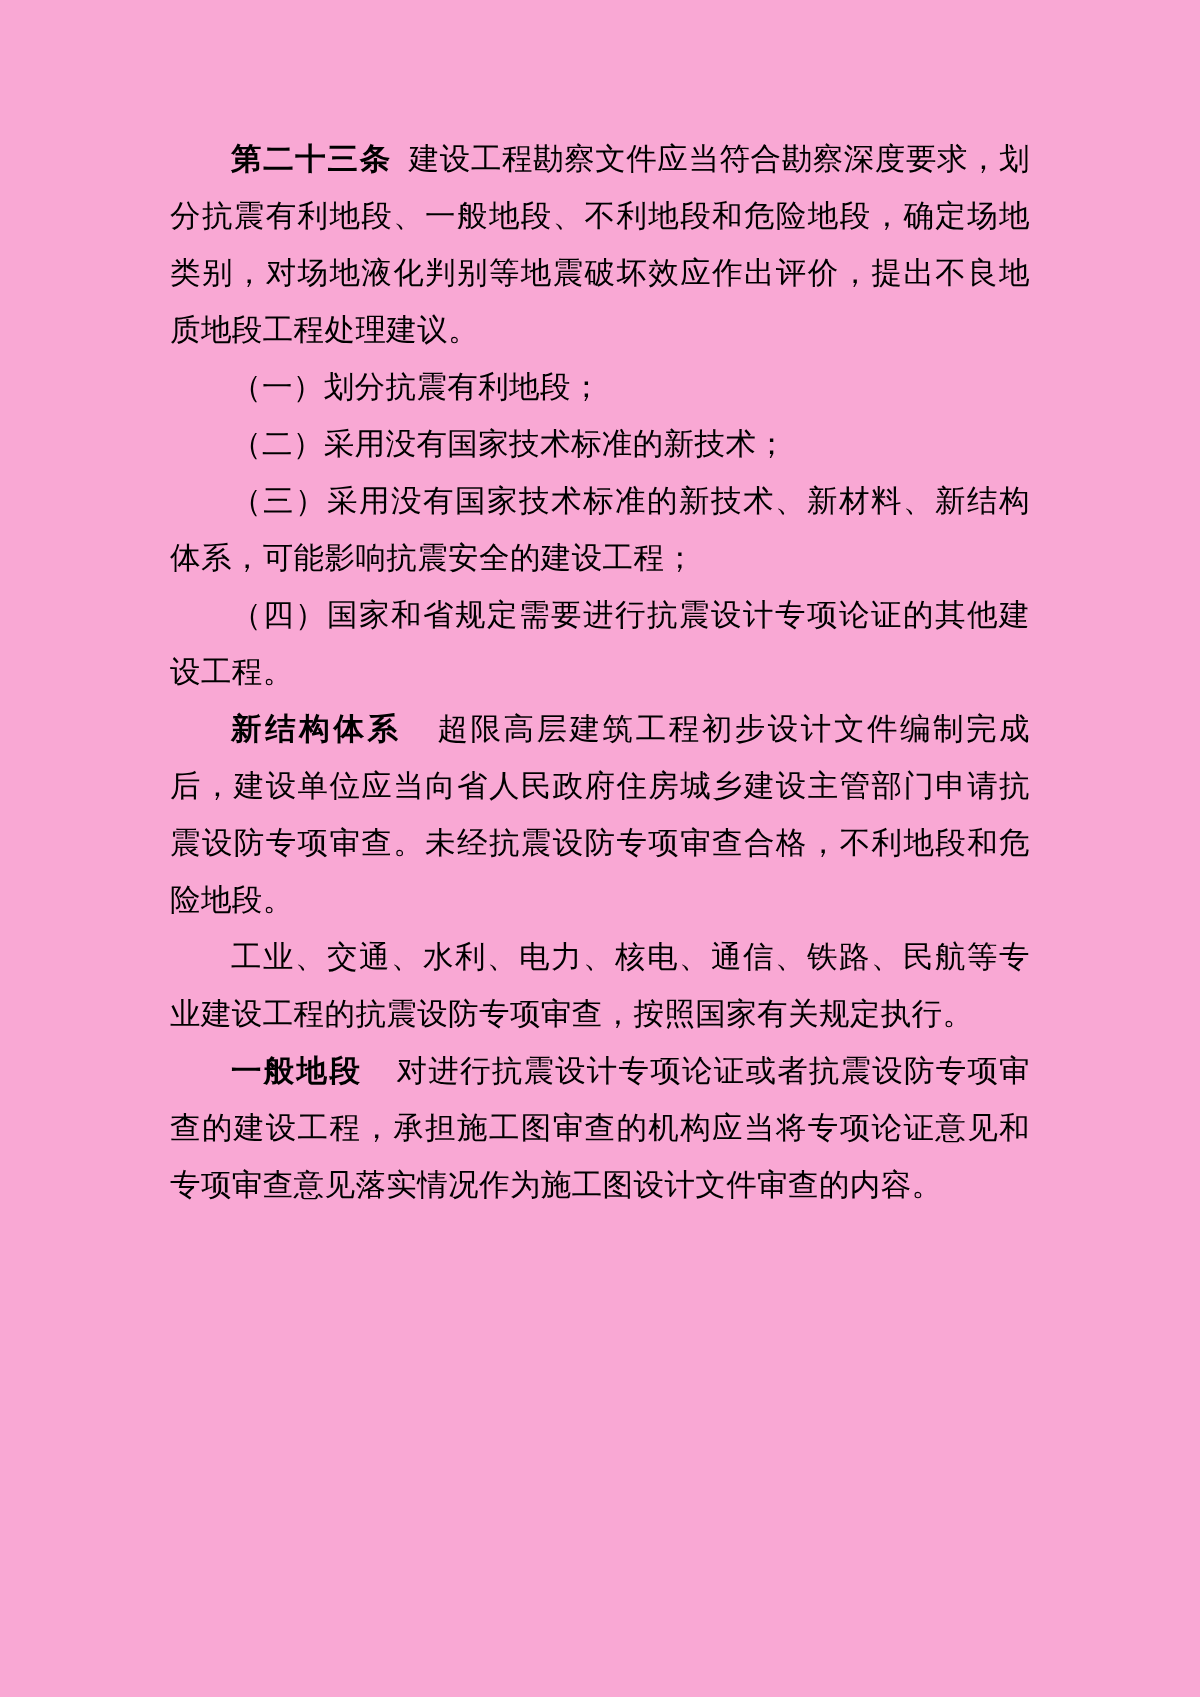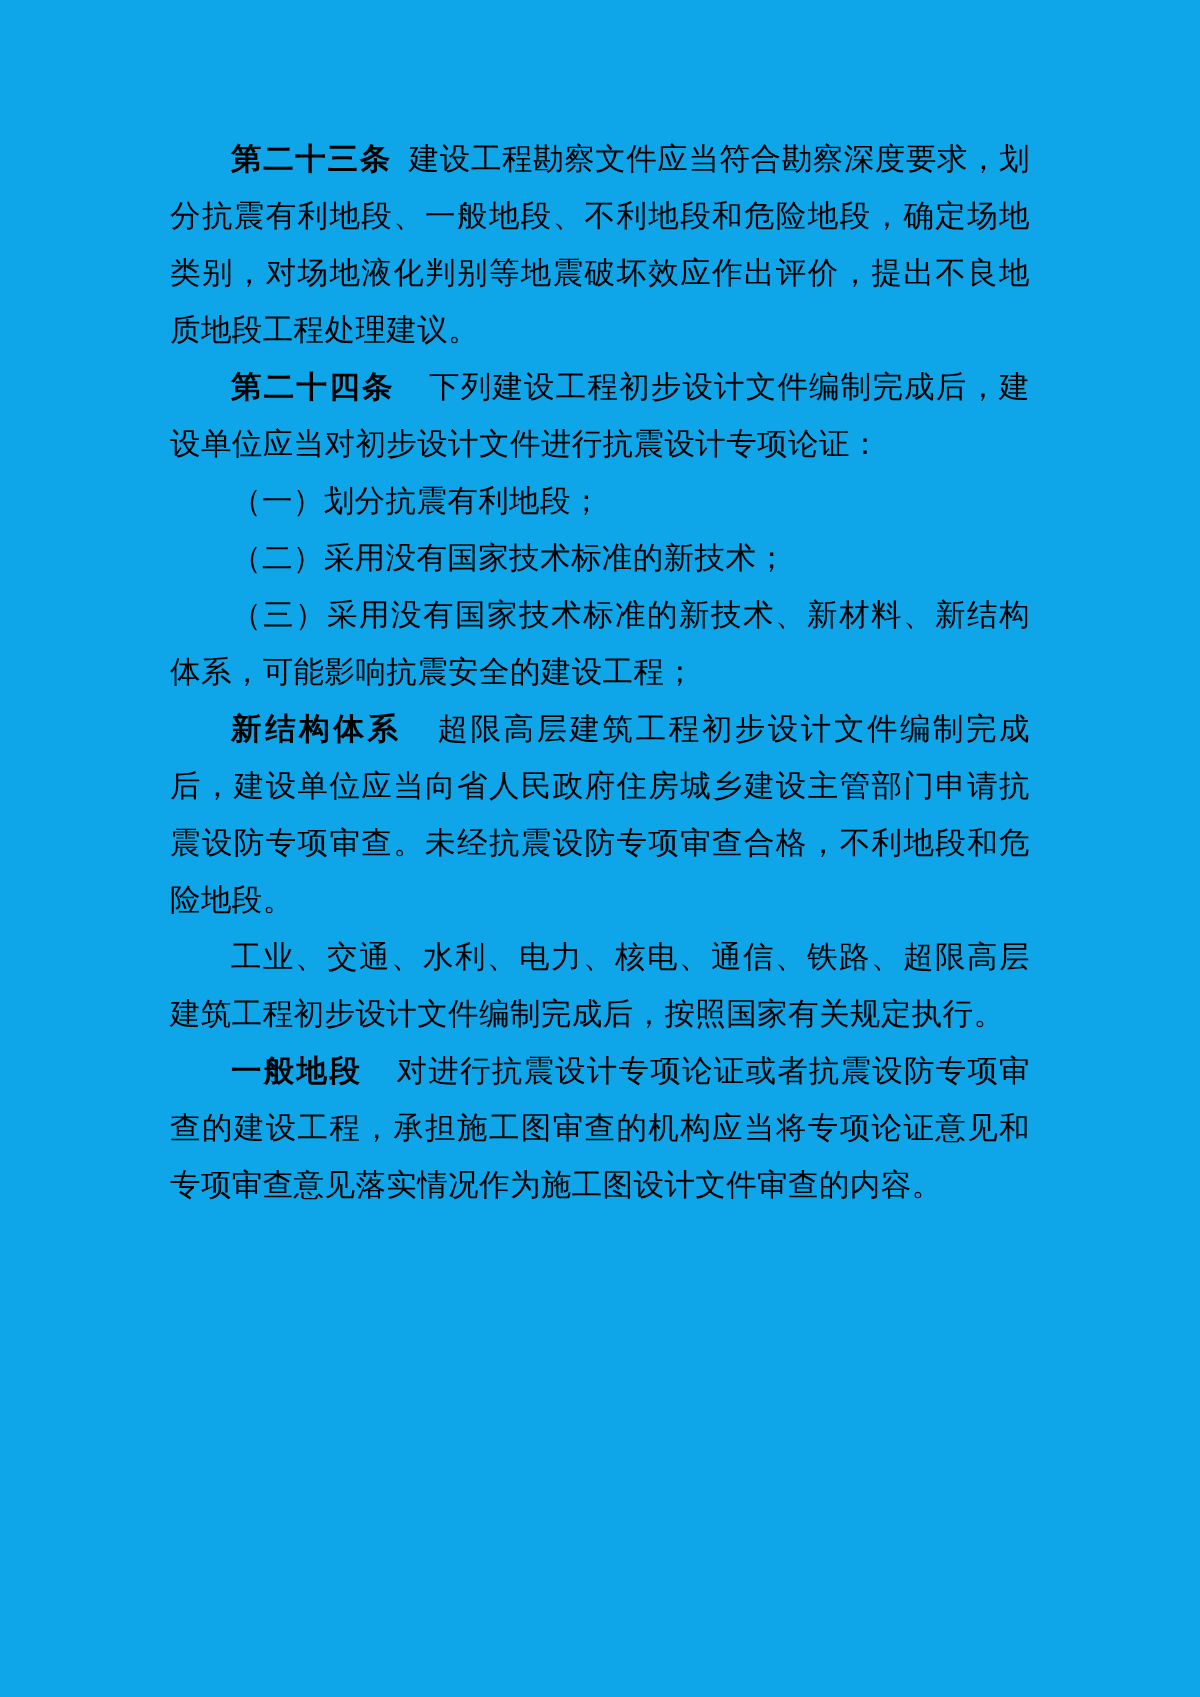--- a/index.html
+++ b/index.html
@@ -14,21 +14,21 @@
     font-family: "DejaVu Serif", "Liberation Serif", serif;
     color: #000000;
     -webkit-font-smoothing: antialiased;
   }
   .page {
     position: relative;
     width: 1200px;
     height: 1697px;
     box-sizing: border-box;
     padding: 130px 170px 100px 170px;
-    background: #0ea5e9;
+    background: #f9a8d4;
   }
   .doc-body {
     font-size: 30.5px;
     line-height: 57px;
     text-align: justify;
     text-justify: inter-ideograph;
     letter-spacing: 0.4px;
   }
   .para {
     margin: 0 0 0 0;
@@ -52,43 +52,43 @@
 </head>
 <body>
 
 <div class="page">
   <div class="doc-body">
 
     <p class="para">
       <span class="art-label">第二十三条</span><span class="gap-sm"></span><span>建设工程勘察文件应当符合勘察深度要求，划分抗震有利地段、一般地段、不利地段和危险地段，确定场地类别，对场地液化判别等地震破坏效应作出评价，提出不良地质地段工程处理建议。</span>
     </p>
 
-    <p class="para">
-      <span class="art-label">第二十四条</span><span class="gap-sm"></span><span class="gap-sm"></span><span>下列建设工程初步设计文件编制完成后，建设单位应当对初步设计文件进行抗震设计专项论证：</span>
-    </p>
 
     <p class="para item">
       <span>（一）划分抗震有利地段；</span>
     </p>
 
     <p class="para item">
       <span>（二）采用没有国家技术标准的新技术；</span>
     </p>
 
     <p class="para item">
       <span>（三）采用没有国家技术标准的新技术、新材料、新结构体系，可能影响抗震安全的建设工程；</span>
     </p>
 
+    <p class="para item">
+      <span>（四）国家和省规定需要进行抗震设计专项论证的其他建设工程。</span>
+    </p>
 
     <p class="para">
       <span class="art-label">新结构体系</span><span class="gap-sm"></span><span class="gap-sm"></span><span>超限高层建筑工程初步设计文件编制完成后，建设单位应当向省人民政府住房城乡建设主管部门申请抗震设防专项审查。未经抗震设防专项审查合格，不利地段和危险地段。</span>
     </p>
 
     <p class="para">
-      <span>工业、交通、水利、电力、核电、通信、铁路、超限高层建筑工程初步设计文件编制完成后，按照国家有关规定执行。</span>
+      <span>工业、交通、水利、电力、核电、通信、铁路、民航等专业建设工程的抗震设防专项审查，按照国家有关规定执行。</span>
     </p>
 
     <p class="para">
       <span class="art-label">一般地段</span><span class="gap-sm"></span><span class="gap-sm"></span><span>对进行抗震设计专项论证或者抗震设防专项审查的建设工程，承担施工图审查的机构应当将专项论证意见和专项审查意见落实情况作为施工图设计文件审查的内容。</span>
     </p>
 
   </div>
 </div>
 
 </body></html>

